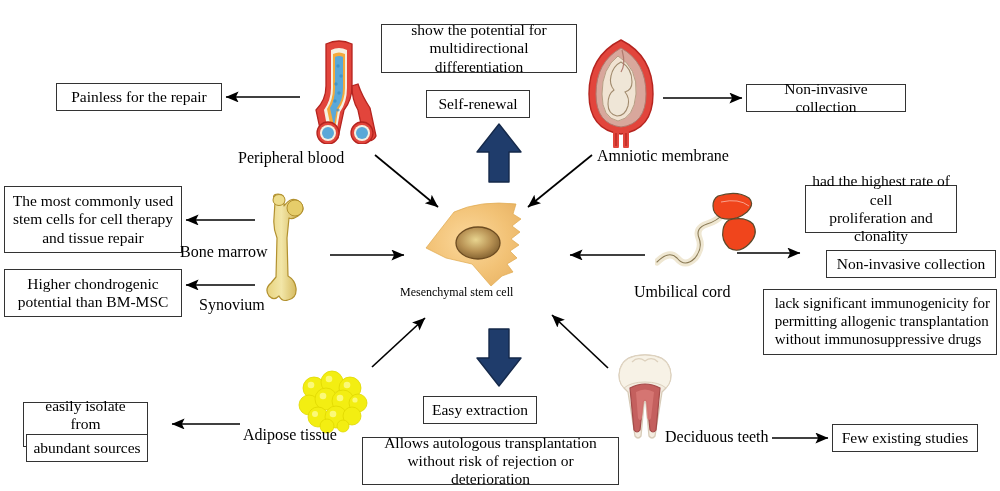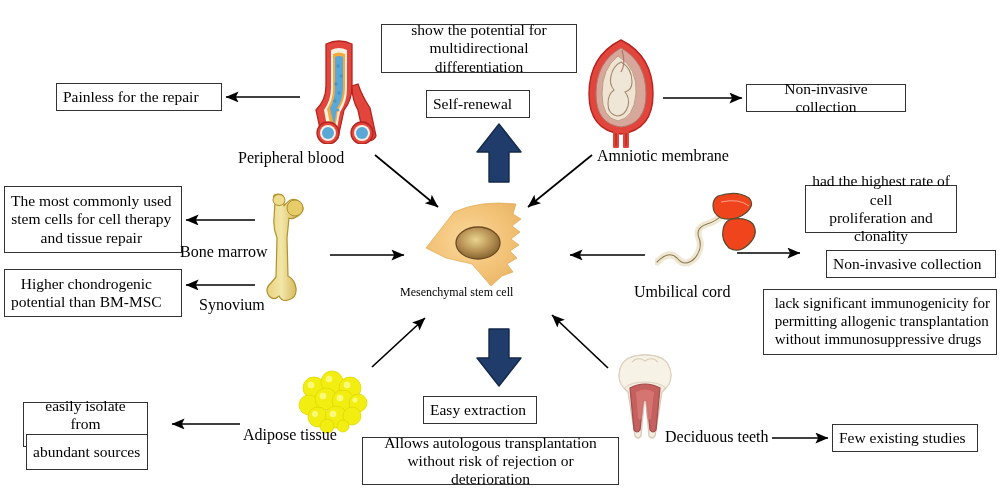--- a/index.html
+++ b/index.html
@@ -1,21 +1,21 @@
 <!DOCTYPE html>
 <html><head>
 <meta charset="utf-8">
 <style>
   html,body{margin:0;padding:0;background:#ffffff;}
   body{width:1000px;height:491px;position:relative;overflow:hidden;
        font-family:"Liberation Serif","DejaVu Serif",serif;color:#000;}
   #stage{position:absolute;left:0;top:0;width:1000px;height:491px;}
 
   .box{position:absolute;box-sizing:border-box;border:1.6px solid #333;
-       background:#fff;display:flex;align-items:center;
+       background:#fff;display:flex;align-items:center;justify-content:center;
        text-align:center;line-height:1.18;padding:2px 6px;}
   .box span{display:block;}
   .box.left{text-align:left;justify-content:flex-end;}
 
   .lbl{position:absolute;white-space:nowrap;line-height:1.15;}
 
   svg.ov{position:absolute;left:0;top:0;width:1000px;height:491px;overflow:visible;}
   svg.ov *{vector-effect:non-scaling-stroke;}
 
   .art{position:absolute;}
@@ -216,21 +216,21 @@
   </div>
 
   <div class="box left" style="left:763px;top:289px;width:234px;height:66px;font-size:15px;">
     <span>lack significant immunogenicity for<br>permitting allogenic transplantation<br>without immunosuppressive drugs</span>
   </div>
 
   <div class="box" style="left:23px;top:374px;width:125px;height:45px;font-size:15.5px;margin-top:28px;">
     <span>easily isolate from<br>adipose tissue</span>
   </div>
 
-  <div class="box" style="left:26px;top:434px;width:122px;height:36px;font-size:15.5px;">
+  <div class="box" style="left:26px;top:434px;width:122px;height:28px;font-size:15.5px;">
     <span>abundant sources</span>
   </div>
 
   <div class="box" style="left:423px;top:396px;width:114px;height:28px;font-size:15.5px;">
     <span>Easy extraction</span>
   </div>
 
   <div class="box" style="left:362px;top:437px;width:257px;height:48px;font-size:15.5px;">
     <span>Allows autologous transplantation<br>without risk of rejection or deterioration</span>
   </div>

